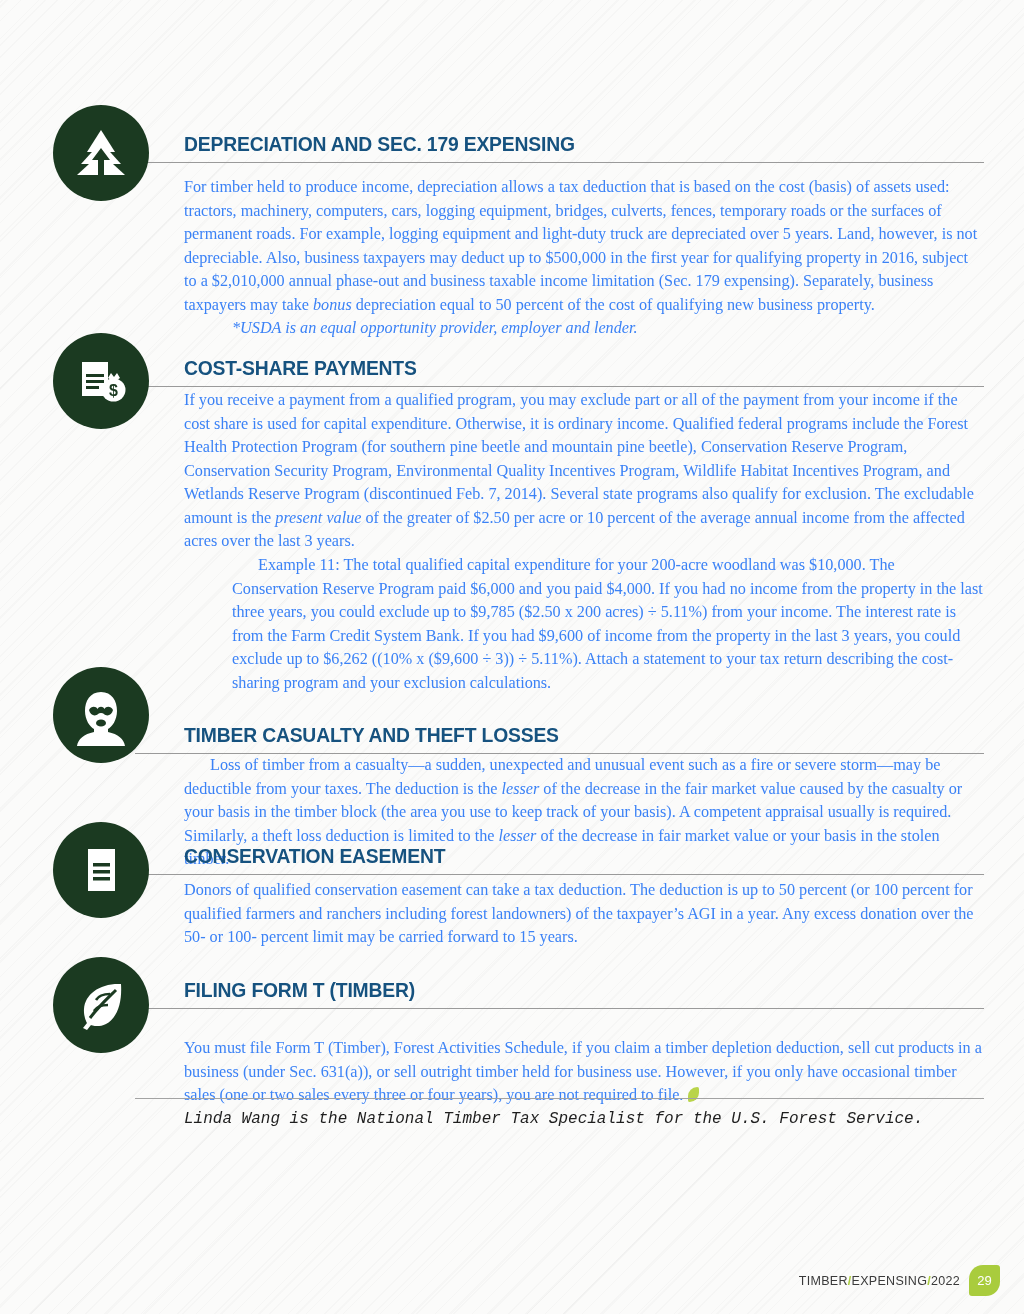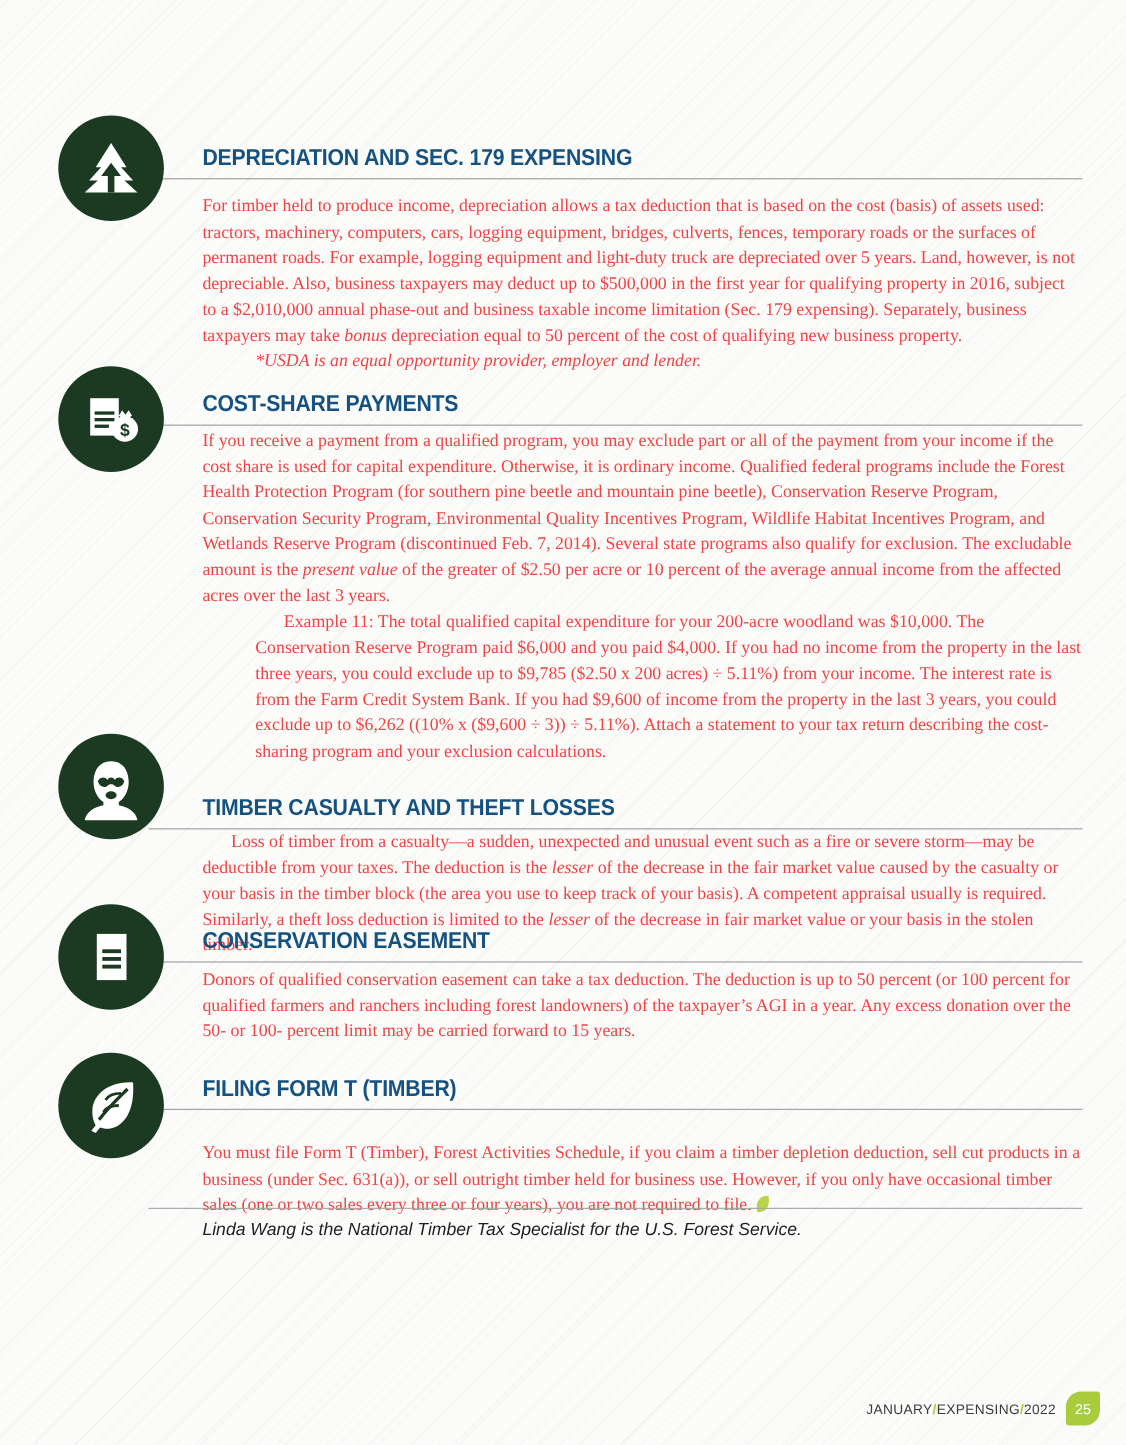--- a/index.html
+++ b/index.html
@@ -88,21 +88,21 @@
     border-top: 1px solid #9a9a9a;
     margin-top: 7px;
     margin-left: -49px;
     width: 849px;
   }
   p.body-text {
     margin: 0;
     font-family: "Liberation Serif", serif;
     font-size: 16.2px;
     line-height: 1.455;
-    color: #ef4444;
+    color: #3b82f6;
     text-align: left;
   }
   p.body-text + p.body-text { margin-top: 0; margin-left: 48px; }
   .indent { text-indent: 26px; }
   .ital { font-style: italic; }
   .bold { font-weight: normal; }
 
   .leaf-mark {
     display: inline-block;
     width: 11px;
@@ -117,21 +117,21 @@
   .byline-rule {
     position: absolute;
     left: 135px;
     width: 849px;
     height: 0;
     border-top: 1px solid #a3a3a3;
   }
   .byline {
     position: absolute;
     left: 184px;
-    font-family: Liberation Sans, sans-serif;
+    font-family: Liberation Mono, monospace;
     font-style: italic;
     font-size: 16px;
     color: #1e1e1e;
   }
 
   
   .footer {
     position: absolute;
     right: 24px;
     bottom: 18px;
@@ -264,17 +264,17 @@
     <div class="rule"></div>
     <p class="body-text" style="margin-top:28px">
       <span>You must file Form T (Timber), Forest Activities Schedule, if you claim a timber depletion deduction, sell cut products in a business (under Sec. 631(a)), or sell outright timber held for business use. However, if you only have occasional timber sales (one or two sales every three or four years), you are not required to file.</span><span class="leaf-mark"></span>
     </p>
   </div>
 
   <div class="byline-rule" style="top:1098px"></div>
   <div class="byline" style="top:1110px">Linda Wang is the National Timber Tax Specialist for the U.S. Forest Service.</div>
 
   <div class="footer">
-    <div class="footer-date"><span>JANUARY</span><span class="slash">/</span><span>EXPENSING</span><span class="slash">/</span><span>2022</span></div>
-    <div class="page-badge">25</div>
+    <div class="footer-date"><span>TIMBER</span><span class="slash">/</span><span>EXPENSING</span><span class="slash">/</span><span>2022</span></div>
+    <div class="page-badge">29</div>
   </div>
 
 </div>
 
 </body></html>

